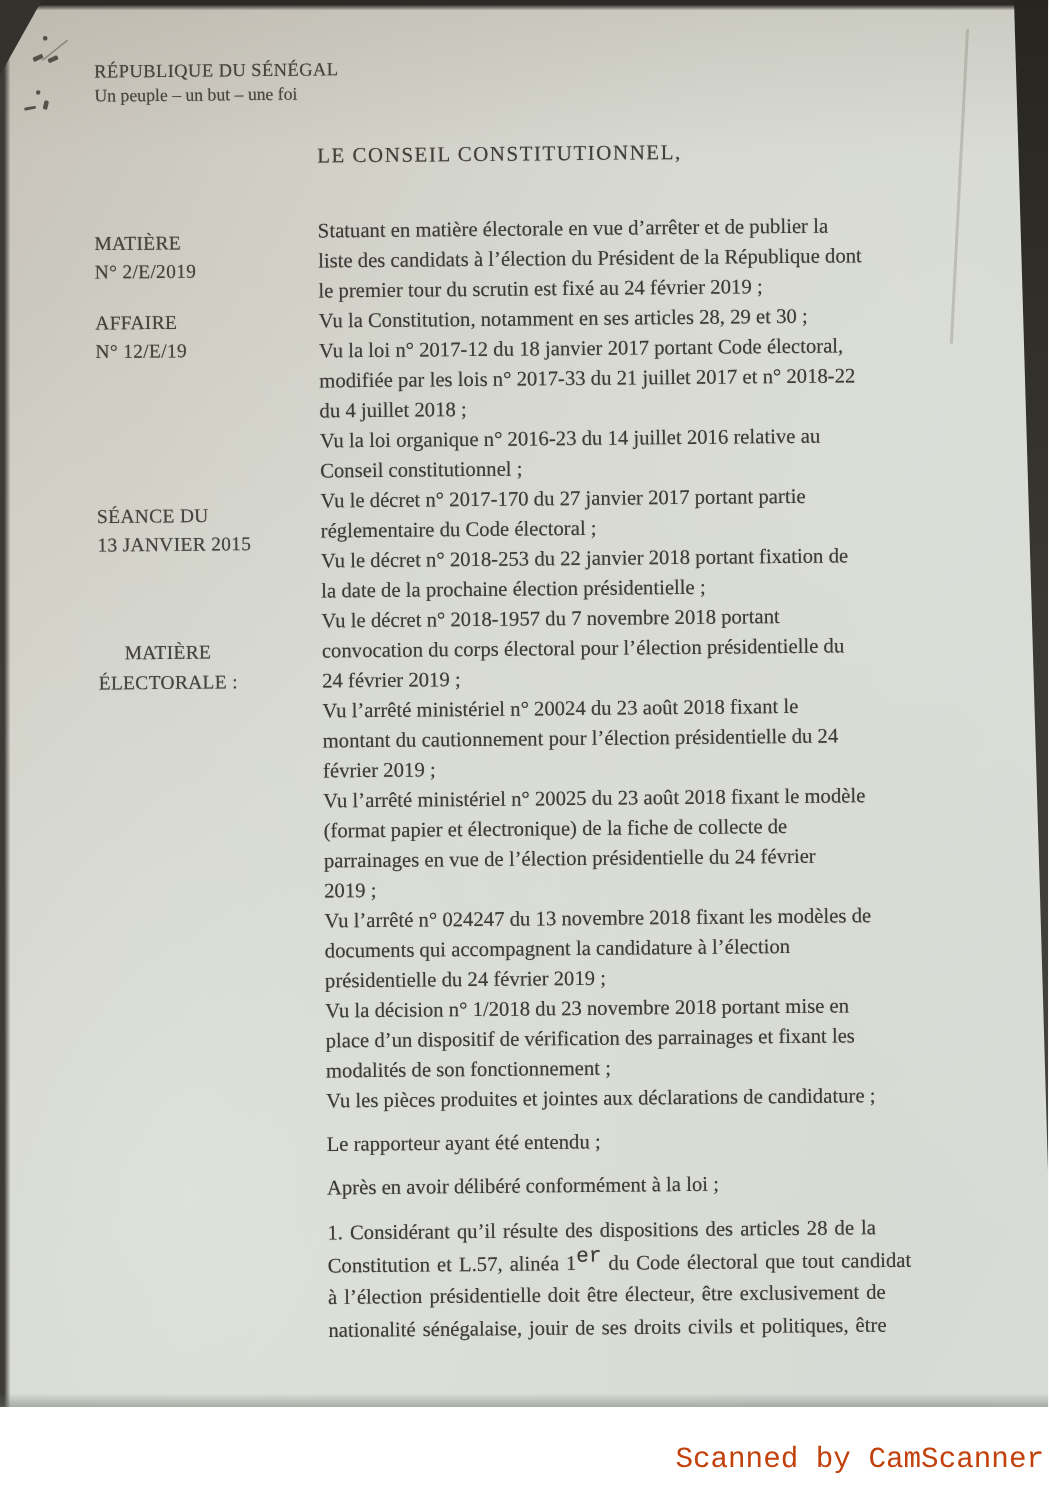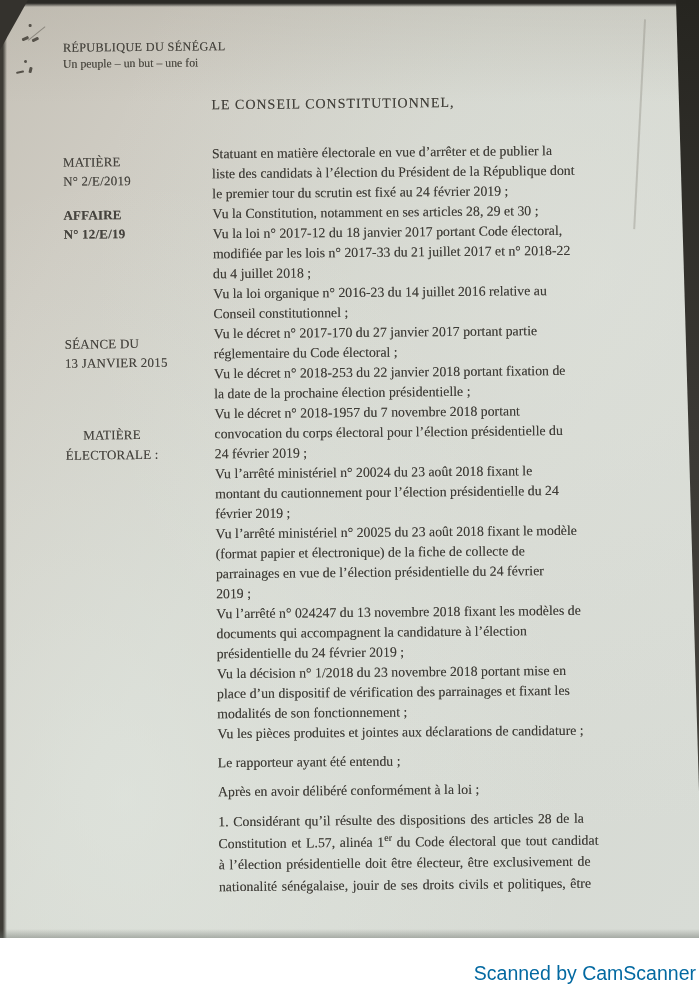--- a/index.html
+++ b/index.html
@@ -45,51 +45,51 @@
   .letterhead .country{font-size:12.3px;letter-spacing:0.3px;color:#45433d;}
   .letterhead .motto{font-size:11.8px;color:#49473f;}
   .doc-heading{
     position:absolute;left:215px;top:96px;
     font-size:14px;letter-spacing:1px;color:#413f39;
   }
   
   .side{position:absolute;left:66px;font-size:13px;line-height:18.5px;color:#45433e;}
   .side.caps{letter-spacing:0.2px;}
   .sb-decision{top:151px;}
-  .sb-affaire{top:204px;font-weight:bold;}
+  .sb-affaire{top:204px;}
   .sb-seance{top:319px;margin-top:14px;}
   .sb-matiere{top:423px;white-space:pre-line;line-height:20px;text-align:center;}
   .sb-summary{top:471px;width:126px;white-space:pre-line;font-size:13px;line-height:19.5px;}
   
   .body-col{position:absolute;left:215px;top:143px;width:436px;}
   .body-col p{
     margin:0;font-size:13.8px;line-height:20px;
     white-space:pre-line;color:#3d3b36;
   }
   .body-col p.gap{margin-top:9px;}
   .body-col p.considerant{line-height:21.6px;word-spacing:1.2px;}
-  .body-col sup{font-size:10px;line-height:0;}
+  .body-col sup{font-size:14px;line-height:0;font-family:Liberation Mono, monospace;}
   
   .mark{position:absolute;background:#56524a;border-radius:1px;}
   .mk1{left:26px;top:34px;width:7px;height:2.6px;transform:rotate(-24deg);}
   .mk2{left:36px;top:35px;width:7px;height:2.6px;transform:rotate(-24deg);}
   .mk3{left:33px;top:21px;width:2.5px;height:2.5px;border-radius:50%;}
   .mk4{left:28px;top:57px;width:3px;height:3px;border-radius:50%;}
   .mk5{left:20px;top:68px;width:8px;height:2.2px;transform:rotate(-10deg);border-radius:2px;}
   .mk6{left:33px;top:64px;width:3px;height:6px;transform:rotate(14deg);border-radius:1px;}
   .mk7{left:30px;top:30px;width:22px;height:1.2px;transform:rotate(-38deg);opacity:0.5;}
   .crease{position:absolute;left:642px;top:22px;width:1.5px;height:210px;
     background:rgba(122,119,109,0.30);transform:rotate(3.5deg);}
   
   .scan-footer{
     position:absolute;left:0;top:958px;width:699px;height:32px;background:#ffffff;
   }
   .scan-footer .credit{
     position:absolute;right:3px;top:4px;
-    font-size:19.5px;color:#0369a1;font-family:Liberation Sans, sans-serif;
+    font-size:19.5px;color:#c2410c;font-family:Liberation Mono, monospace;
   }
 </style>
 </head>
 <body>
 
 <div class="stage">
 
   <div class="photo">
 
     <div class="paper-content">

